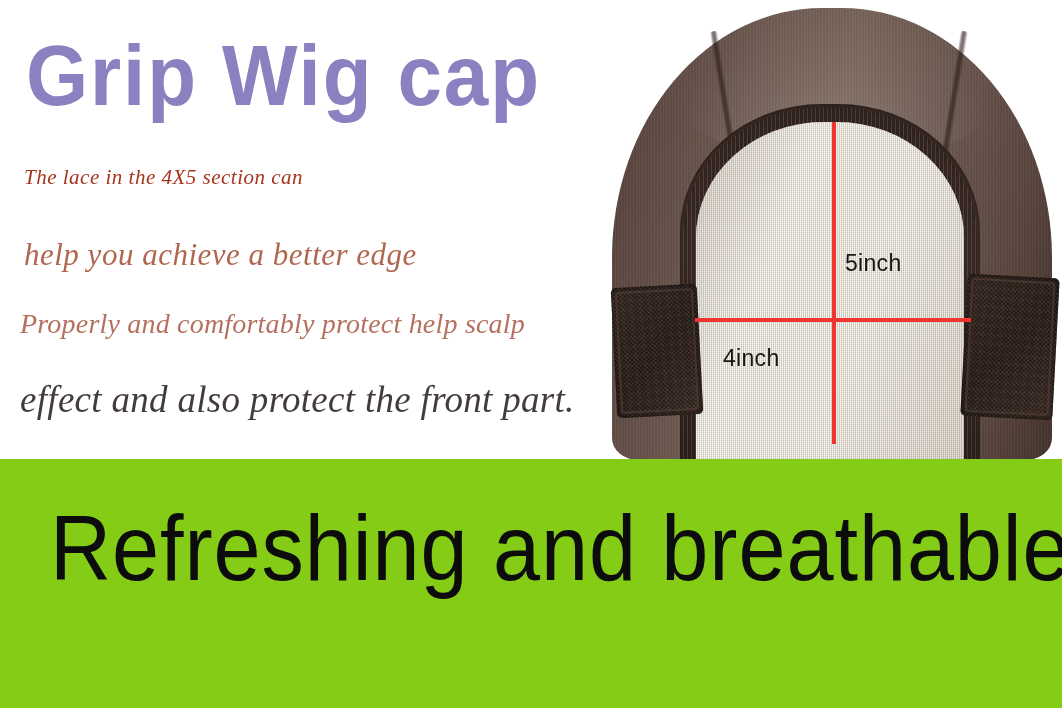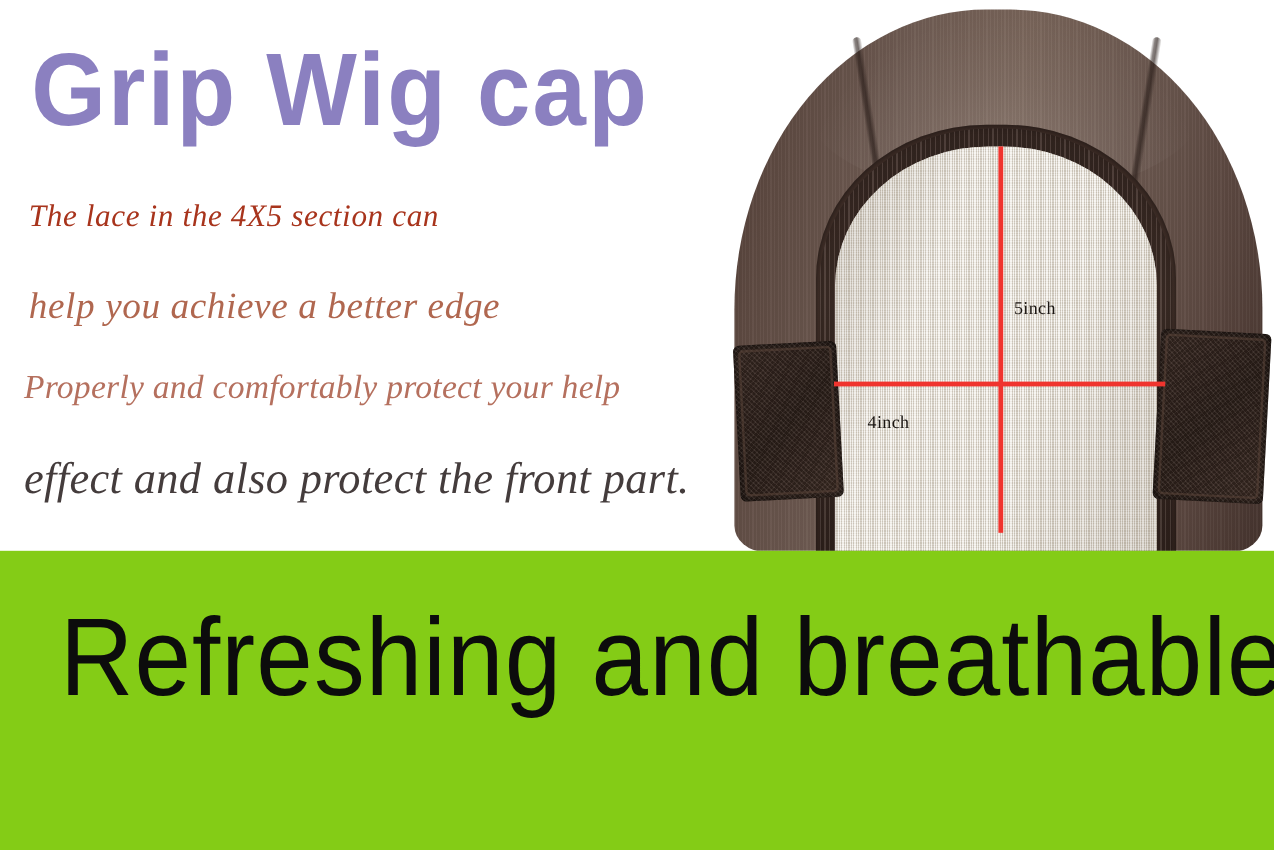--- a/index.html
+++ b/index.html
@@ -47,21 +47,21 @@
   .body-line {
     position: absolute;
     font-family: "Liberation Serif", "DejaVu Serif", serif;
     font-style: italic;
     white-space: nowrap;
     line-height: 1;
   }
   .body-line-1 {
     left: 24px;
     top: 167px;
-    font-size: 26px;
+    font-size: 21px;
     color: #a8341c;
     letter-spacing: 0.5px;
   }
   .body-line-2 {
     left: 24px;
     top: 239px;
     font-size: 31px;
     color: #b0674f;
     letter-spacing: 0.5px;
   }
@@ -279,22 +279,22 @@
   }
   .measure-h {
     left: 99px;
     top: 318px;
     width: 276px;
     height: 4px;
   }
 
   .measure-label {
     position: absolute;
-    font-family: Liberation Serif, serif;
-    font-size: 15px;
+    font-family: Liberation Sans, sans-serif;
+    font-size: 23px;
     color: #1a1512;
     white-space: nowrap;
     letter-spacing: 0.3px;
   }
   .measure-label-5 { left: 249px; top: 250px; }
   .measure-label-4 { left: 127px; top: 345px; }
 
   
   .banner {
     position: absolute;
@@ -325,21 +325,21 @@
 <div class="canvas">
 
   <div class="copy-area">
 
     <div class="headline">Grip Wig cap</div>
 
     <div class="body-line body-line-1">The lace in the 4X5 section can</div>
 
     <div class="body-line body-line-2">help you achieve a better edge</div>
 
-    <div class="body-line body-line-3">Properly and comfortably protect your help</div>
+    <div class="body-line body-line-3">Properly and comfortably protect help scalp</div>
 
     <div class="body-line body-line-4">effect and also protect the front part.</div>
 
   </div>
 
   <div class="product-photo">
     <div class="cap-wrap">
 
       <div class="cap-dome">
         <div class="cap-dome-texture"></div>

